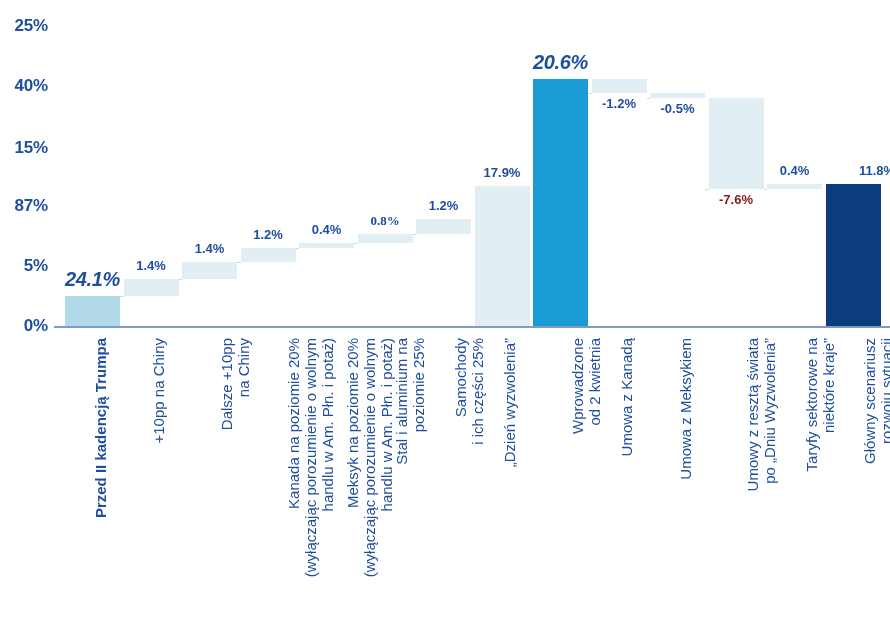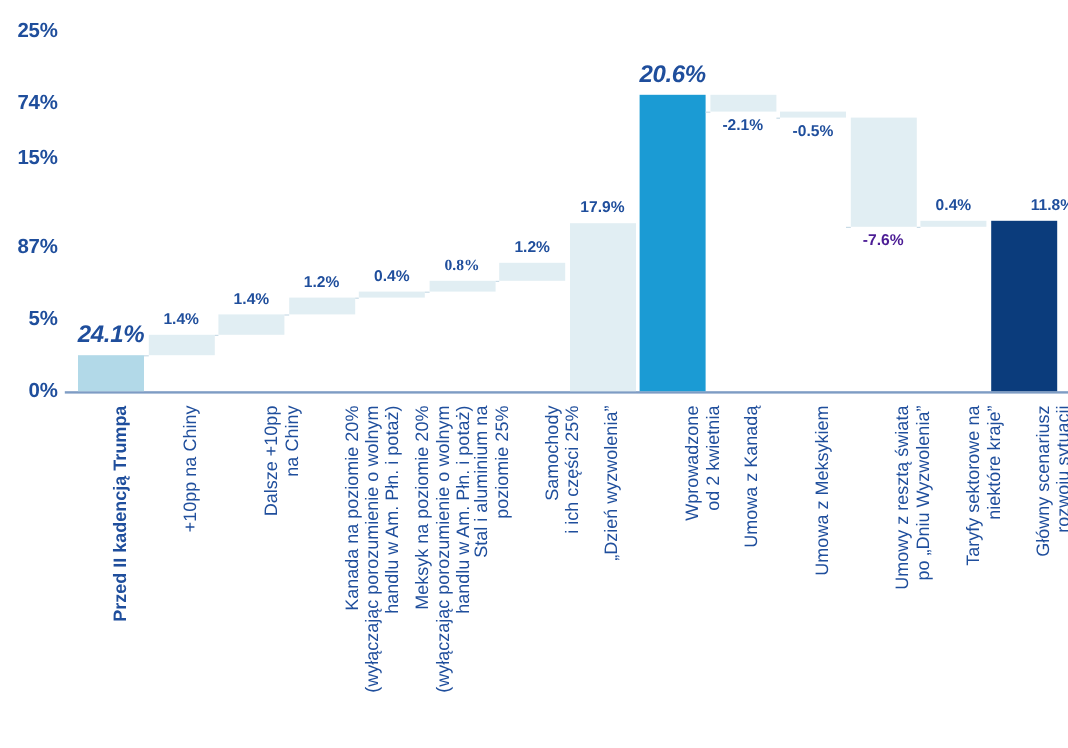--- a/index.html
+++ b/index.html
@@ -47,22 +47,22 @@
   .catlab .ln{display:block;}
 </style>
 </head>
 <body>
 
 <div id="chart">
   <div id="yaxis">
       <div class="ytick" style="top: 326px;">0%</div>
       <div class="ytick" style="top: 266px;">5%</div>
       <div class="ytick" style="top: 206px;">87%</div>
-      <div class="ytick" style="top: 132px;">15%</div>
-      <div class="ytick" style="top: 86px;">74%</div>
+      <div class="ytick" style="top: 148px;">15%</div>
+      <div class="ytick" style="top: 86px;">40%</div>
       <div class="ytick" style="top: 26px; text-align: right;">25%</div>
     </div>
   <div id="plot">
       <div class="baseline" style="top: 326px; background: rgb(126, 156, 196);"></div>
       <div class="bar" style="left: 11px; top: 296px; width: 55px; height: 30px; background: rgb(178, 217, 232);"></div>
       <div class="connector" style="left: 66px; width: 3.5px; top: 296px; background: rgb(201, 219, 230);"></div>
       <div class="vlabel big" style="left: 38.5px; top: 268px; color: rgb(31, 78, 156);">24.1%</div>
       <div class="catlab bold" style="left: 38.5px; color: rgb(31, 78, 156);">
         <span class="ln">Przed II kadencją Trumpa</span>
       </div>
@@ -115,33 +115,33 @@
       </div>
       <div class="bar" style="left: 479px; top: 78.8px; width: 55px; height: 247.2px; background: rgb(27, 155, 212);"></div>
       <div class="connector" style="left: 534px; width: 3.5px; top: 93.2px; background: rgb(201, 219, 230);"></div>
       <div class="vlabel big" style="left: 506.5px; top: 50.8px; color: rgb(31, 78, 156);">20.6%</div>
       <div class="catlab" style="left: 515.5px; color: rgb(31, 78, 156);">
         <span class="ln">Wprowadzone</span>
         <span class="ln">od 2 kwietnia</span>
       </div>
       <div class="bar" style="left: 537.5px; top: 78.8px; width: 55px; height: 14.4px; background: rgb(225, 238, 243);"></div>
       <div class="connector" style="left: 592.5px; width: 3.5px; top: 98px; background: rgb(201, 219, 230);"></div>
-      <div class="vlabel small" style="left: 565px; top: 96.2px; color: rgb(31, 78, 156);">-2.1%</div>
+      <div class="vlabel small" style="left: 565px; top: 96.2px; color: rgb(31, 78, 156);">-1.2%</div>
       <div class="catlab" style="left: 565px; color: rgb(31, 78, 156);">
         <span class="ln">Umowa z Kanadą</span>
       </div>
       <div class="bar" style="left: 596px; top: 93.2px; width: 55px; height: 4.8px; background: rgb(225, 238, 243);"></div>
       <div class="connector" style="left: 651px; width: 3.5px; top: 189.2px; background: rgb(201, 219, 230);"></div>
       <div class="vlabel small" style="left: 623.5px; top: 101px; color: rgb(31, 78, 156);">-0.5%</div>
       <div class="catlab" style="left: 623.5px; color: rgb(31, 78, 156);">
         <span class="ln">Umowa z Meksykiem</span>
       </div>
       <div class="bar" style="left: 654.5px; top: 98px; width: 55px; height: 91.2px; background: rgb(225, 238, 243);"></div>
       <div class="connector" style="left: 709.5px; width: 3.5px; top: 189.2px; background: rgb(201, 219, 230);"></div>
-      <div class="vlabel small" style="left: 682px; top: 192.2px; color: #4c1d95;">-7.6%</div>
+      <div class="vlabel small" style="left: 682px; top: 192.2px; color: #7f1d1d;">-7.6%</div>
       <div class="catlab" style="left: 691px; color: rgb(31, 78, 156);">
         <span class="ln">Umowy z resztą świata</span>
         <span class="ln">po „Dniu Wyzwolenia”</span>
       </div>
       <div class="bar" style="left: 713px; top: 184.4px; width: 55px; height: 4.8px; background: rgb(225, 238, 243);"></div>
       <div class="vlabel small" style="left: 740.5px; top: 163.4px; color: rgb(31, 78, 156);">0.4%</div>
       <div class="catlab" style="left: 749.5px; color: rgb(31, 78, 156);">
         <span class="ln">Taryfy sektorowe na</span>
         <span class="ln">niektóre kraje”</span>
       </div>

